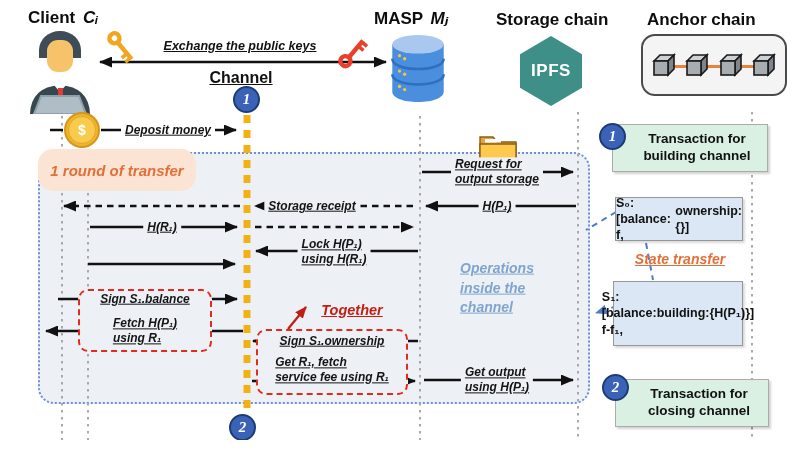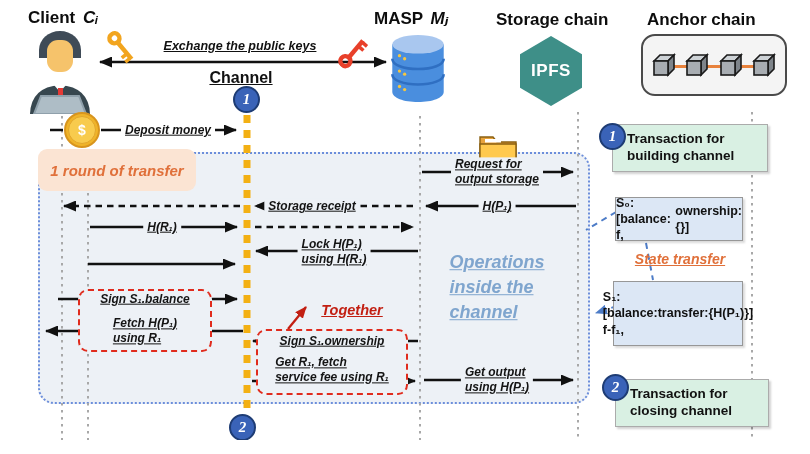--- a/index.html
+++ b/index.html
@@ -9,34 +9,34 @@
   .ctr{transform:translate(-50%,-50%);text-align:left;text-decoration:underline;}
   .msg{font-style:italic;font-weight:600;font-size:12px;line-height:1.22;color:#141414;white-space:nowrap;}
   .mask{background:#EDF1F6;padding:0 4px;}
   .maskw{background:#fff;padding:0 4px;}
   .hdr{font-weight:600;font-size:17px;white-space:nowrap;color:#0d0d0d;}
   .hdr .vr{font-style:italic;margin-left:3px;}
   .lines{left:0;top:0;z-index:2;}
   .z3{z-index:3;} .z4{z-index:4;} .z5{z-index:5;}
   .bluebox{left:38px;top:152px;width:552px;height:252px;background:#EDF1F6;
            border:2.5px dotted #6C8EDB;border-radius:16px;z-index:1;box-sizing:border-box;}
-  .peach{left:38px;top:149px;width:158px;height:42px;background:#FBE4D3;border-radius:9px;
+  .peach{left:38px;top:149px;width:158px;height:42px;background:#FBE4D3;border-radius:15px;
          display:flex;align-items:center;justify-content:center;
          font-style:italic;font-weight:700;font-size:15px;color:#E0703A;white-space:nowrap;}
   .redbox{border:2px dashed #E02B1D;border-radius:10px;background:#EDF1F6;box-sizing:border-box;}
   .greenbox{background:#D9F0E3;border:1.5px solid #ABABAB;box-shadow:1.5px 1.5px 2px rgba(0,0,0,.18);
-            display:flex;flex-direction:column;justify-content:center;
+            display:flex;flex-direction:column;align-items:center;justify-content:center;
             font-size:13.5px;font-weight:600;line-height:1.25;box-sizing:border-box;}
   .sbox{background:#DCE7F5;border:1.5px solid #979797;box-shadow:1.5px 1.5px 2px rgba(0,0,0,.15);
         display:flex;flex-direction:row;align-items:center;justify-content:center;
         font-size:12.5px;font-weight:600;line-height:1.3;box-sizing:border-box;}
   .badge{width:27px;height:27px;border-radius:50%;background:#3A63B8;border:2px solid #1E3C74;
          color:#fff;display:flex;align-items:center;justify-content:center;box-sizing:border-box;
          font-family:"Liberation Serif","DejaVu Serif",serif;font-style:italic;font-weight:700;font-size:15px;}
-  .ops{font-style:italic;font-weight:700;font-size:18px;line-height:1.4;color:#7FA5CE;white-space:nowrap;}
+  .ops{font-style:italic;font-weight:700;font-size:14px;line-height:1.4;color:#7FA5CE;white-space:nowrap;}
   .together{font-style:italic;font-weight:700;font-size:14.5px;color:#C21F12;white-space:nowrap;margin-top:8px;}
   .statetr{font-style:italic;font-weight:700;font-size:14px;color:#E0703A;white-space:nowrap;}
   .hex{width:62px;height:70px;background:#3E8F88;
        clip-path:polygon(50% 0,100% 26%,100% 74%,50% 100%,0 74%,0 26%);
        display:flex;align-items:center;justify-content:center;
        color:#fff;font-weight:700;font-size:17px;letter-spacing:.5px;}
   .anchorbox{left:641px;top:34px;width:146px;height:62px;background:#F4F4F4;border:2.5px solid #4A4A4A;
              border-radius:14px;display:flex;align-items:center;justify-content:space-evenly;box-sizing:border-box;}
   .chainline{position:absolute;left:12px;right:12px;top:50%;height:3px;background:#E8823C;}
   .coin{width:36px;height:36px;border-radius:50%;background:#F0B429;border:2px solid #D8951E;
@@ -299,21 +299,21 @@
 
   <div class="abs sbox z3" style="left:615px;top:197px;width:128px;height:44px">
     <div>S₀: [balance: f,</div>
     <div>ownership: {}]</div>
   </div>
 
   <div class="abs ctr statetr z4" style="left:680px;top:259px">State transfer</div>
 
   <div class="abs sbox z3" style="left:613px;top:281px;width:130px;height:65px">
     <div>S₁: [balance: f-f₁,</div>
-    <div>transfer:</div>
+    <div>building:</div>
     <div>{H(P₁)}]</div>
   </div>
 
   <div class="abs greenbox z3" style="left:615px;top:379px;width:154px;height:48px;padding-left:14px">
     <div>Transaction for</div>
     <div>closing channel</div>
   </div>
   <div class="abs badge z5" style="left:602px;top:374px">2</div>
 
 </div>

